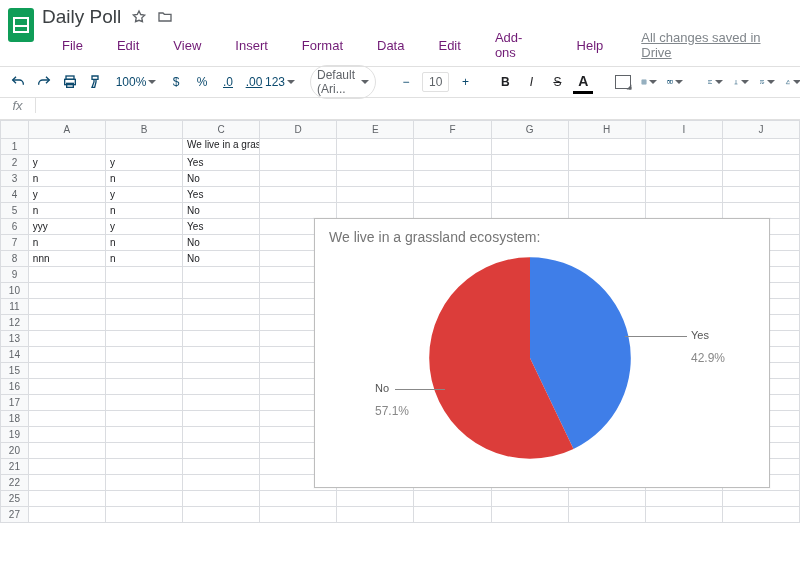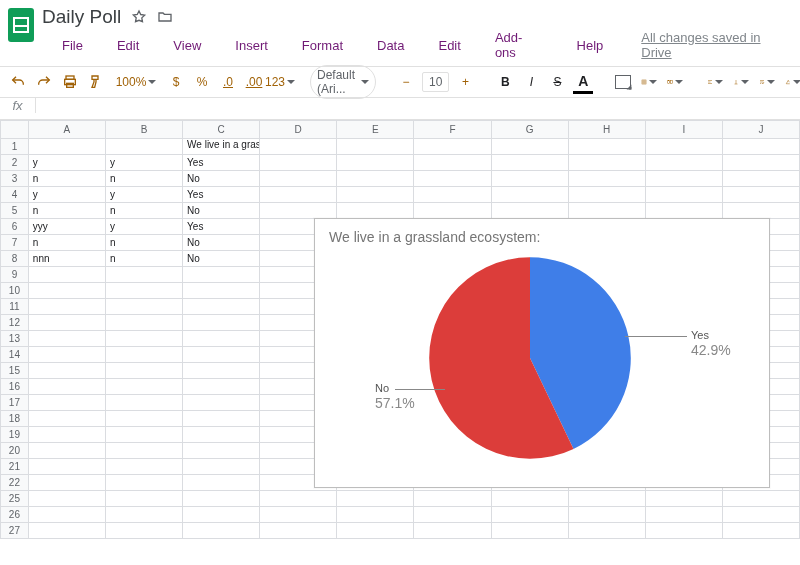--- a/index.html
+++ b/index.html
@@ -59,21 +59,21 @@
     border-top: 1px solid var(--border);
     border-bottom: 1px solid var(--border);
     padding: 4px 8px; gap: 6px;
     height: 32px;
     color: #5f6368;
   }
   .sep { width: 1px; height: 20px; background: var(--border); margin: 0 4px; }
   .tbtn {
     display: inline-flex; align-items: center; justify-content: center;
     min-width: 20px; height: 22px; padding: 0 2px;
-    font-size: 12px; color: #a16207;
+    font-size: 12px; color: #0c4a6e;
   }
   .tbtn svg { width: 16px; height: 16px; display: block; }
   .tbtn.text { font-size: 12px; padding: 0 4px; }
   .tbtn.drop::after {
     content: ""; display: inline-block;
     border: 4px solid transparent; border-top-color: #5f6368;
     margin-left: 2px; transform: translateY(2px);
   }
   .font-box, .size-box {
     border: 1px solid var(--border);
@@ -143,21 +143,21 @@
     position: absolute; left: 14px; top: 10px;
     font-size: 14px; color: #757575;
   }
   .pie {
     position: absolute; left: 110px; top: 34px;
     width: 210px; height: 210px;
   }
   .label {
     position: absolute; font-size: 11px; color: #555; line-height: 1.2;
   }
-  .label .pct { display: block; font-size: 14px; color: #888; }
+  .label .pct { display: block; font-size: 12px; color: #888; margin-top: 9px; }
   .lead { position: absolute; height: 1px; background: #888; }
 </style>
 </head>
 <body>
 
 <div class="titlebar">
   <div class="logo"></div>
   <div class="title-block">
     <div class="doc-title-row">
       <span class="doc-title">Daily Poll</span>
@@ -610,33 +610,20 @@
           <td></td>
           <td></td>
           <td></td>
           <td></td>
           <td></td>
           <td></td>
           <td></td>
           <td></td>
         </tr>
         <tr>
-          <td class="rowhead">26</td>
-          <td></td>
-          <td></td>
-          <td></td>
-          <td></td>
-          <td></td>
-          <td></td>
-          <td></td>
-          <td></td>
-          <td></td>
-          <td></td>
-        </tr>
-        <tr>
           <td class="rowhead">27</td>
           <td></td>
           <td></td>
           <td></td>
           <td></td>
           <td></td>
           <td></td>
           <td></td>
           <td></td>
           <td></td>

